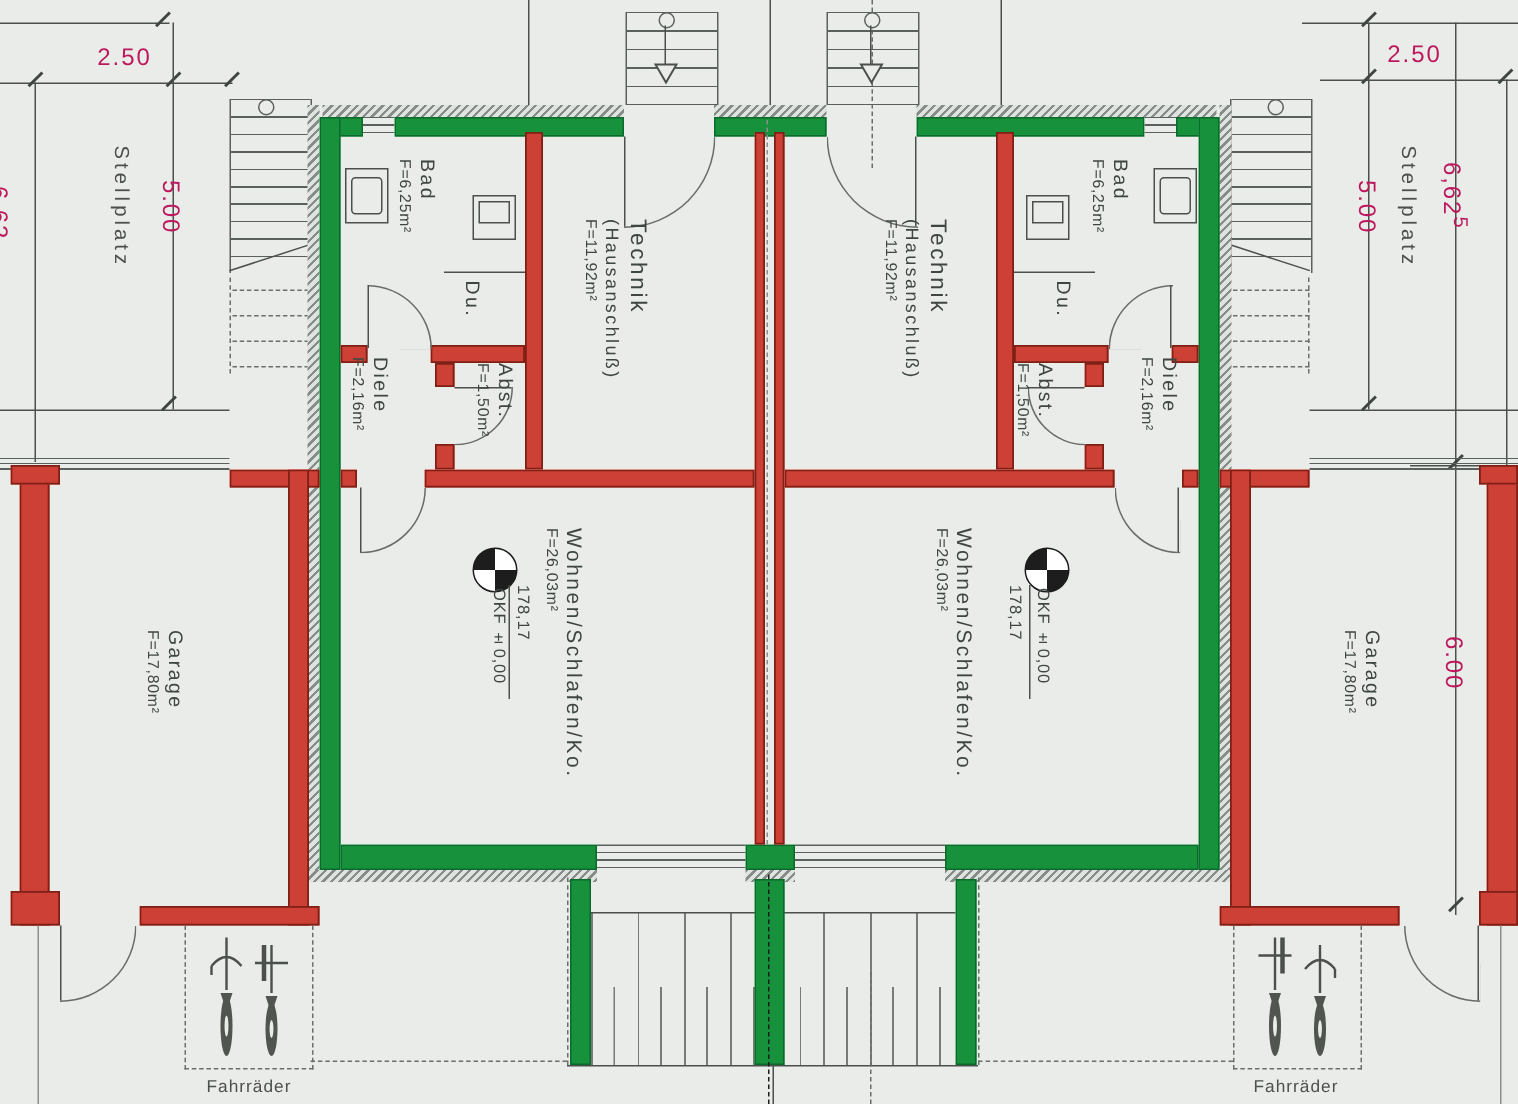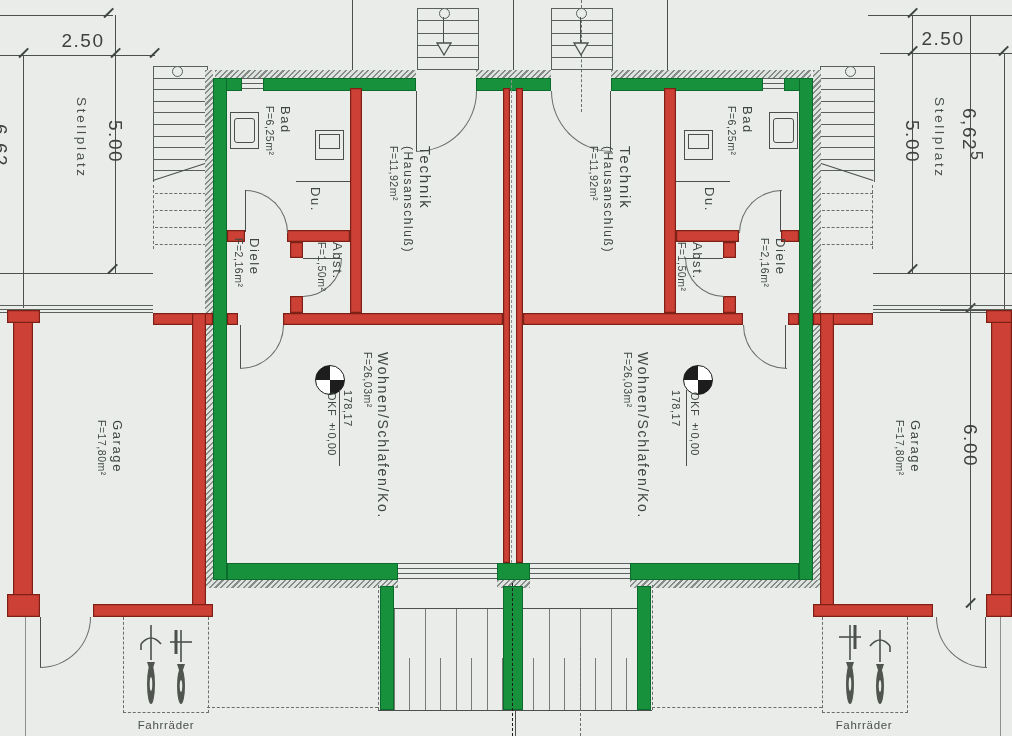--- a/index.html
+++ b/index.html
@@ -24,21 +24,21 @@
   .dashh{border-top:1.5px dashed #6a6f6a}
   .tick{width:13px;height:1.6px;background:#3f4641;transform:rotate(-45deg)}
   .circ{border:1.2px solid #5a605b;border-radius:50%;background:#e9ece8}
   .fix{border:1.1px solid #4b504d;background:#e9ece8}
   .vt{writing-mode:vertical-rl;letter-spacing:.1em;line-height:1.3;white-space:nowrap}
   .nm{display:block;font-size:13px}
   .nm2{display:block;font-size:14px;letter-spacing:.12em}
   .nmB{display:block;font-size:15px;letter-spacing:.12em}
   .sub{display:block;font-size:12px}
   .ar{display:block;font-size:10.5px;letter-spacing:.05em}
-  .dimt{font-size:19px;color:#404040;letter-spacing:.08em}
+  .dimt{font-size:16px;color:#be185d;letter-spacing:.08em}
   .big{font-size:13.5px;letter-spacing:.2em;color:#4b504d}
   .lvl{border-radius:50%;border:1.6px solid #1d1d1d;
        background:conic-gradient(#fff 0 90deg,#1d1d1d 90deg 180deg,#fff 180deg 270deg,#1d1d1d 270deg 360deg)}
   .small{font-size:11.5px;letter-spacing:.06em;color:#4b504d;text-align:center}
   svg.icon{overflow:visible}
 </style>
 </head>
 <body>
 
 <div class="plan">

